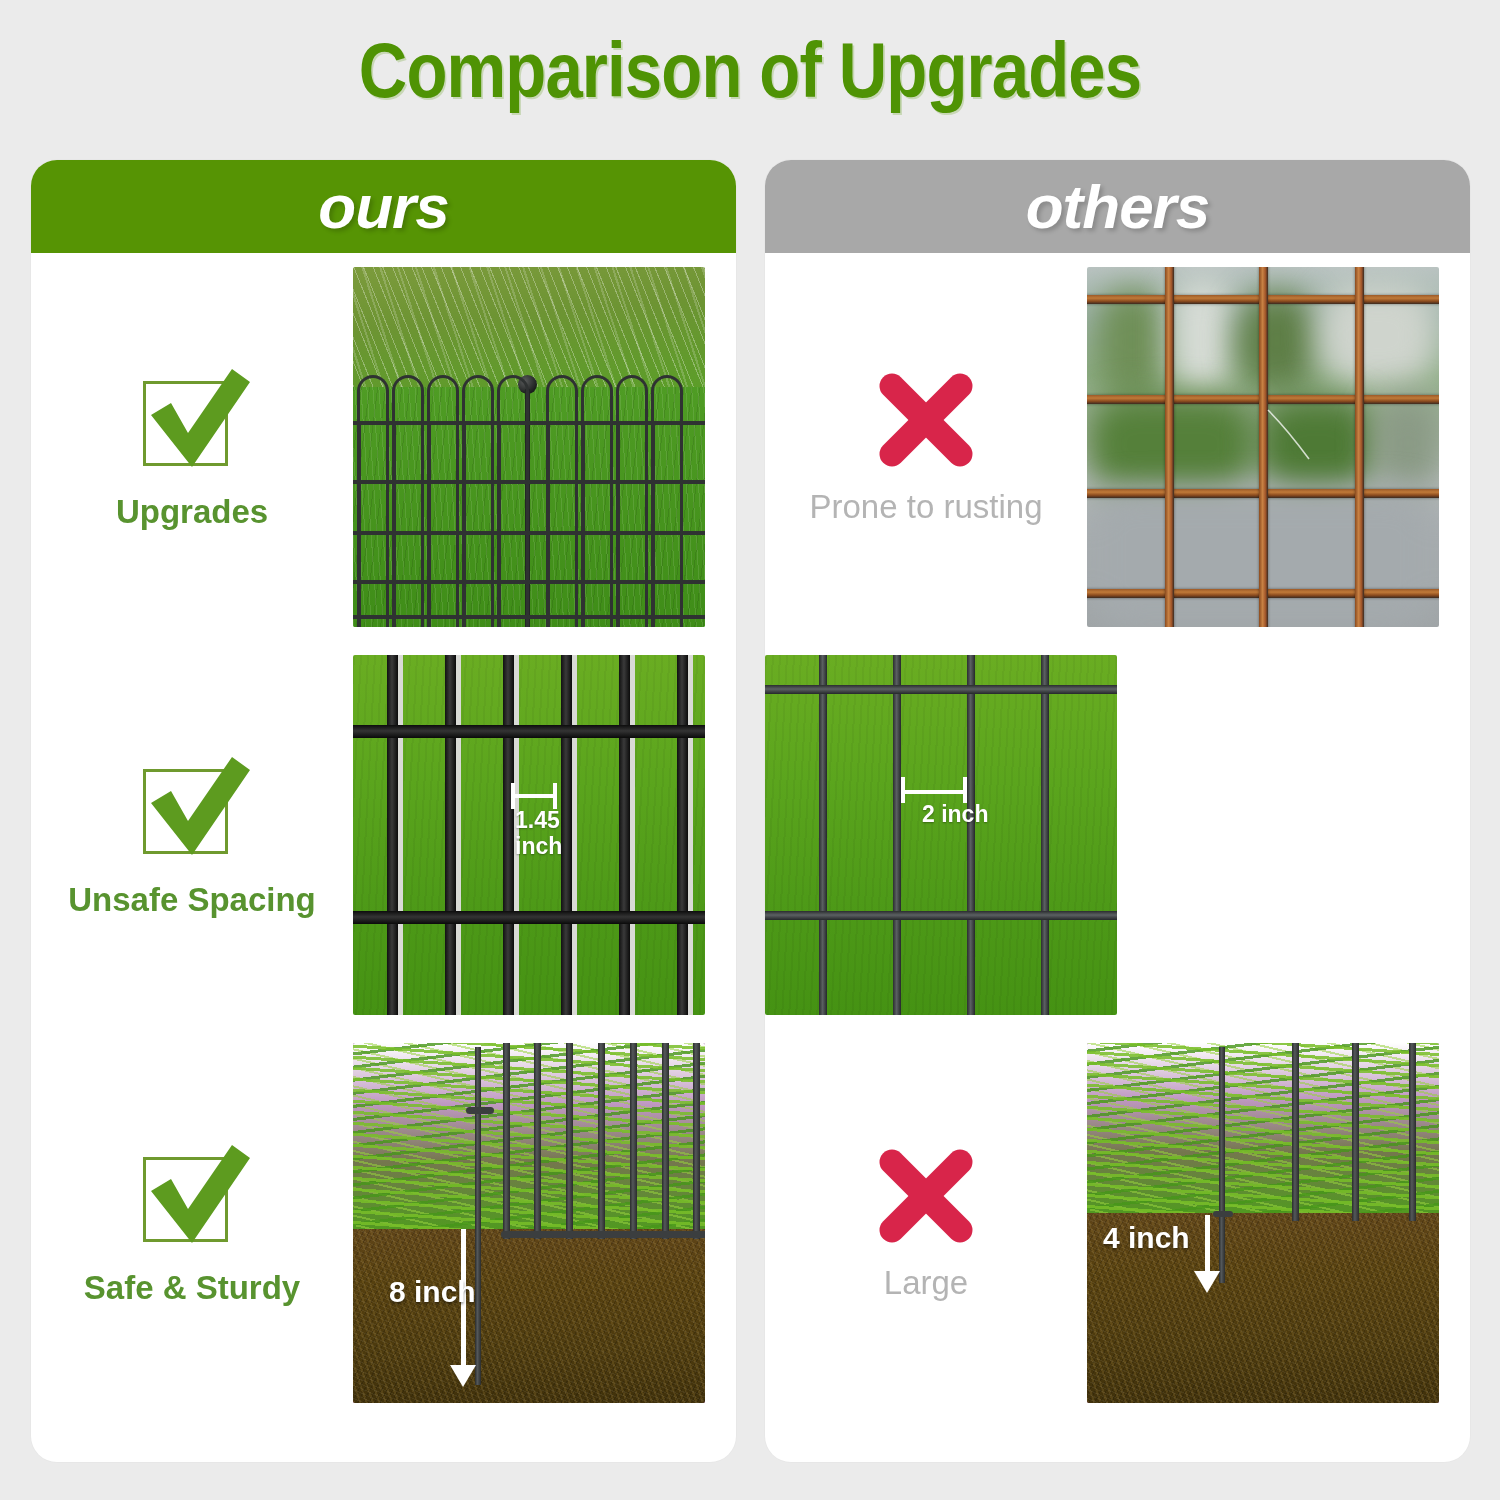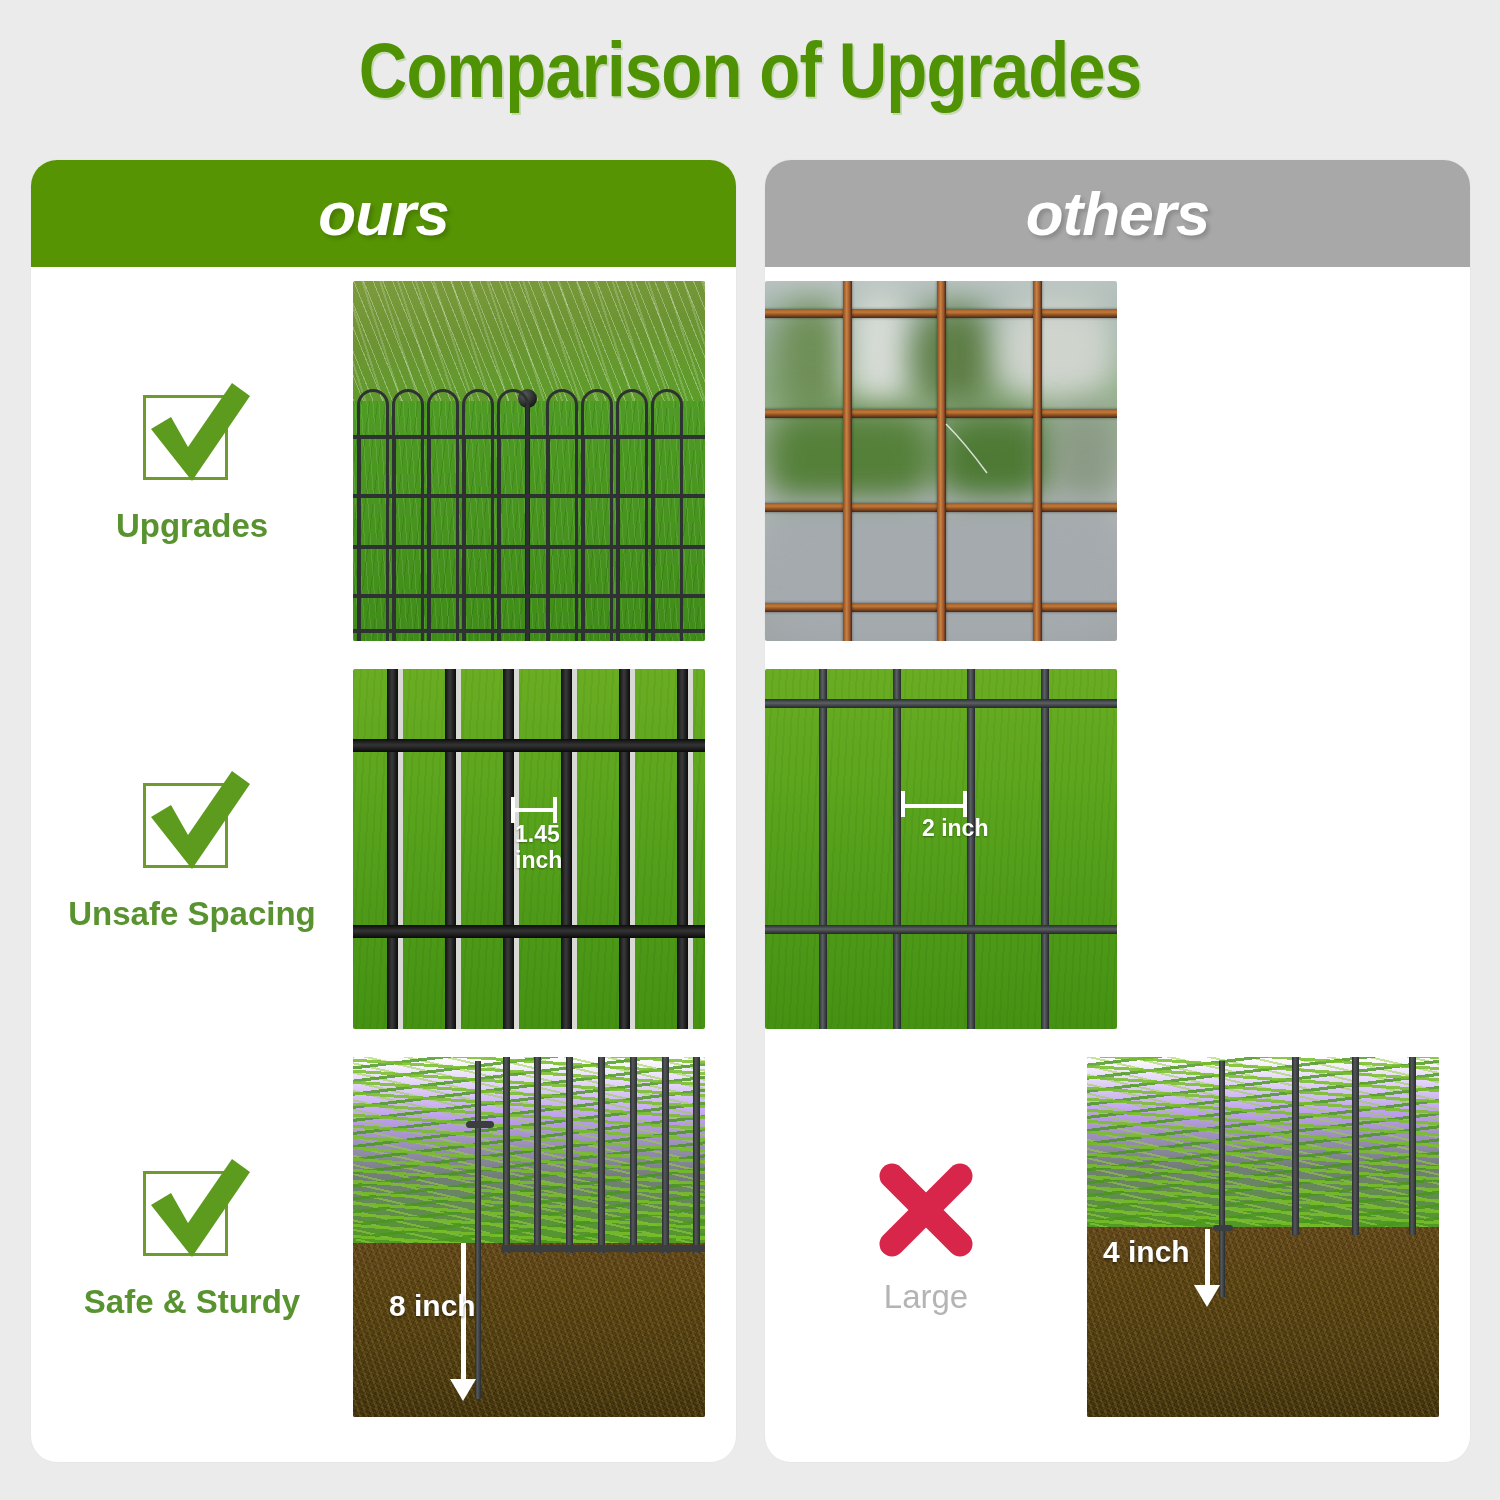--- a/index.html
+++ b/index.html
@@ -31,21 +31,21 @@
     width:705px;
     height:1302px;
     background:#ffffff;
     border-radius:26px;
     overflow:hidden;
     box-shadow:0 0 0 1px rgba(0,0,0,0.015);
   }
   .card.ours{left:31px;}
   .card.others{left:765px;}
   .card-header{
-    height:107px;
+    height:93px;
     width:100%;
     display:flex;align-items:center;justify-content:center;
   }
   .ours .card-header{background:#569404;}
   .others .card-header{background:#a8a8a8;}
   .card-header-label{
     color:#ffffff;
     font-size:62px;
     font-weight:bold;
     font-style:italic;
@@ -137,21 +137,21 @@
     background:
       repeating-linear-gradient(93deg, rgba(0,0,0,.045) 0 2px, rgba(0,0,0,0) 2px 7px),
       linear-gradient(180deg,#6aad22 0%,#5ba51d 35%,#4e9a18 68%,#459213 100%);
   }
   .bar-v{position:absolute;top:-2px;bottom:-2px;}
   .bar-h{position:absolute;left:-2px;right:-2px;}
   .dim-line{position:absolute;height:4px;background:#fff;}
   .dim-cap{position:absolute;width:4px;height:26px;background:#fff;}
   .dim-text{position:absolute;color:#fff;font-weight:bold;font-size:23px;line-height:26px;text-shadow:0 1px 2px rgba(0,0,0,.35);}
   
-  .img-soil{background:#6d28d9;position:relative;text-align:center;}
+  .img-soil{background:#701a75;position:relative;text-align:center;}
   .soil{
     position:absolute;left:0;right:0;
     background:
       repeating-linear-gradient(24deg, rgba(255,255,255,.06) 0 1px, rgba(0,0,0,0) 1px 4px),
       repeating-linear-gradient(118deg, rgba(0,0,0,.16) 0 1px, rgba(0,0,0,0) 1px 5px),
       repeating-linear-gradient(71deg, rgba(160,130,60,.22) 0 2px, rgba(0,0,0,0) 2px 6px),
       linear-gradient(180deg,#5f4418 0%,#56400f 30%,#4c3a0e 70%,#40310b 100%);
   }
   .grassband{
     position:absolute;left:0;right:0;
@@ -296,20 +296,31 @@
 </div>
 
 <div class="card others">
   <div class="card-header">
     <span class="card-header-label">others</span>
   </div>
 
   <div class="rows">
 
     <div class="row">
+      <div class="row-label-col">
+        <span class="x-icon">
+          <svg width="104" height="104" viewBox="0 0 104 104">
+            <g stroke="#d8254a" stroke-width="25" stroke-linecap="round">
+              <line x1="18" y1="18" x2="86" y2="86"></line>
+              <line x1="86" y1="18" x2="18" y2="86"></line>
+            </g>
+          </svg>
+        </span>
+        <span class="label-bad">Prone to rusting</span>
+      </div>
       <div class="row-img-col img-rust">
         <div class="blurblob" style="left:10px;top:20px;width:70px;height:110px;background:#6f8f57;"></div>
         <div class="blurblob" style="left:84px;top:10px;width:62px;height:120px;background:#d7dcd6;"></div>
         <div class="blurblob" style="left:150px;top:24px;width:80px;height:100px;background:#5e7e46;"></div>
         <div class="blurblob" style="left:232px;top:16px;width:118px;height:104px;background:#cfd4cd;"></div>
         <div class="blurblob" style="left:0px;top:128px;width:170px;height:98px;background:#55803a;"></div>
         <div class="blurblob" style="left:170px;top:130px;width:120px;height:96px;background:#4e7a35;"></div>
         <div class="blurblob" style="left:286px;top:126px;width:70px;height:100px;background:#8a9a85;"></div>
         <div class="blurblob" style="left:0px;top:222px;width:352px;height:140px;background:#a4aaad;"></div>
         <div class="rust-h" style="top:28px"></div>

